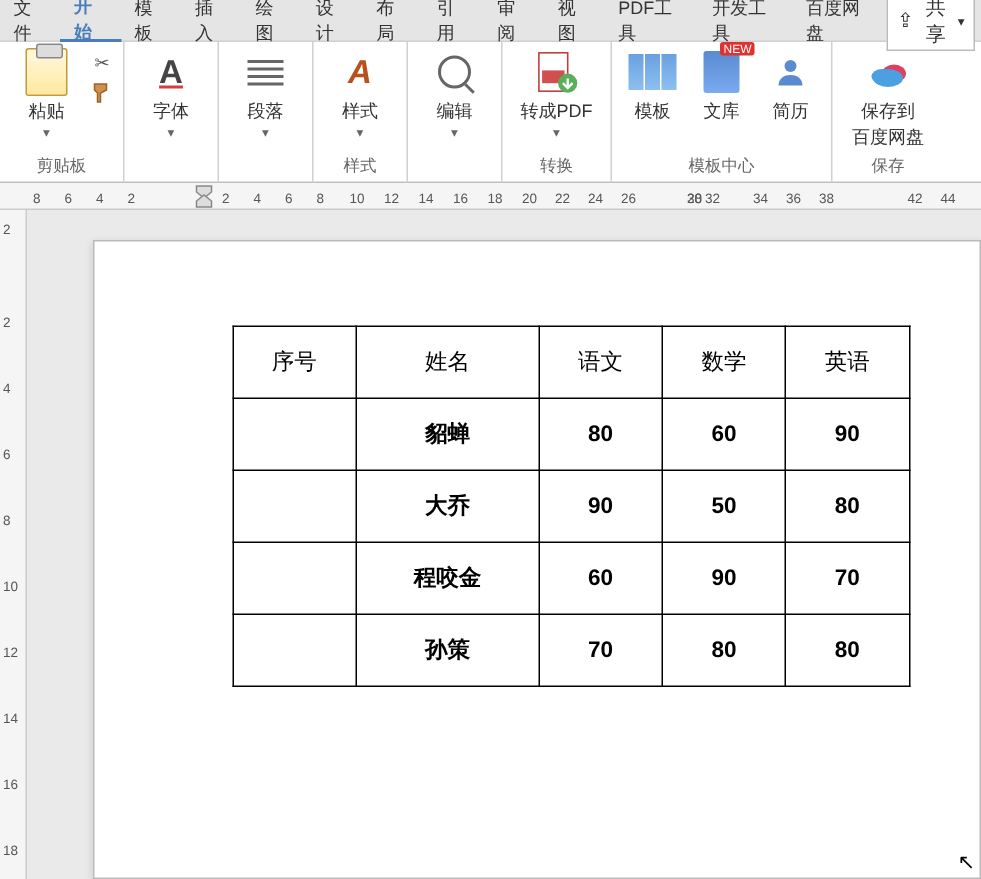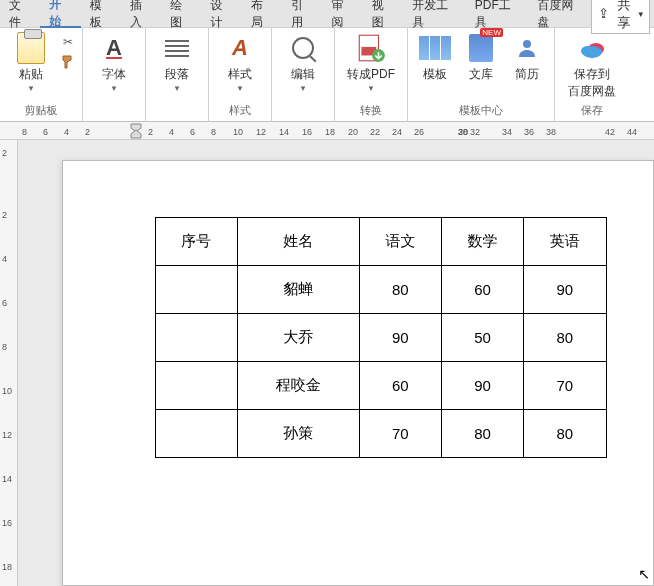--- a/index.html
+++ b/index.html
@@ -48,41 +48,41 @@
 .ruler-indent { position:absolute; left:130px; bottom:0; }
 .ruler-indent svg { display:block; }
 
 .workspace { display:flex; height:446px; }
 .ruler-v { width:18px; background:#f5f5f5; border-right:1px solid #ccc; position:relative; }
 .ruler-v .num { position:absolute; left:2px; font-size:9px; color:#555; writing-mode:horizontal-tb; }
 .page-area { flex:1; background:#eaeaea; display:flex; justify-content:center; padding-top:20px; position:relative; overflow:hidden; }
 .page { width:592px; background:#fff; border:1px solid #bbb; box-shadow:0 2px 6px rgba(0,0,0,0.15); padding:56px 92px 40px 92px;margin-left:43px; }
 
 table.doc-table { border-collapse:collapse; width:452px; }
-table.doc-table td, table.doc-table th { border:1px solid #000; text-align:center; height:48px; font-size:15px; font-weight:normal; color:#000; }
+table.doc-table td, table.doc-table th { border:1px solid #000; text-align:center; height:48px; font-size:15px; font-weight:bold; color:#000; }
 table.doc-table th { font-weight:normal; }
 
 .cursor-arrow { position:absolute; bottom:4px; right:4px; font-size:14px; color:#000; }
 </style>
 </head>
 <body>
 
 <div class="menubar">
     <div class="menu-item">文件</div>
     <div class="menu-item active">开始</div>
     <div class="menu-item">模板</div>
     <div class="menu-item">插入</div>
     <div class="menu-item">绘图</div>
     <div class="menu-item">设计</div>
     <div class="menu-item">布局</div>
     <div class="menu-item">引用</div>
     <div class="menu-item">审阅</div>
     <div class="menu-item">视图</div>
+    <div class="menu-item">PDF工具</div>
     <div class="menu-item">开发工具</div>
-    <div class="menu-item">PDF工具</div>
     <div class="menu-item">百度网盘</div>
     <button class="share-btn">
       <span>⇪</span>
       <span>共享</span>
       <span style="font-size:9px">▾</span>
     </button>
   </div>
 
 <div class="ribbon">
 

